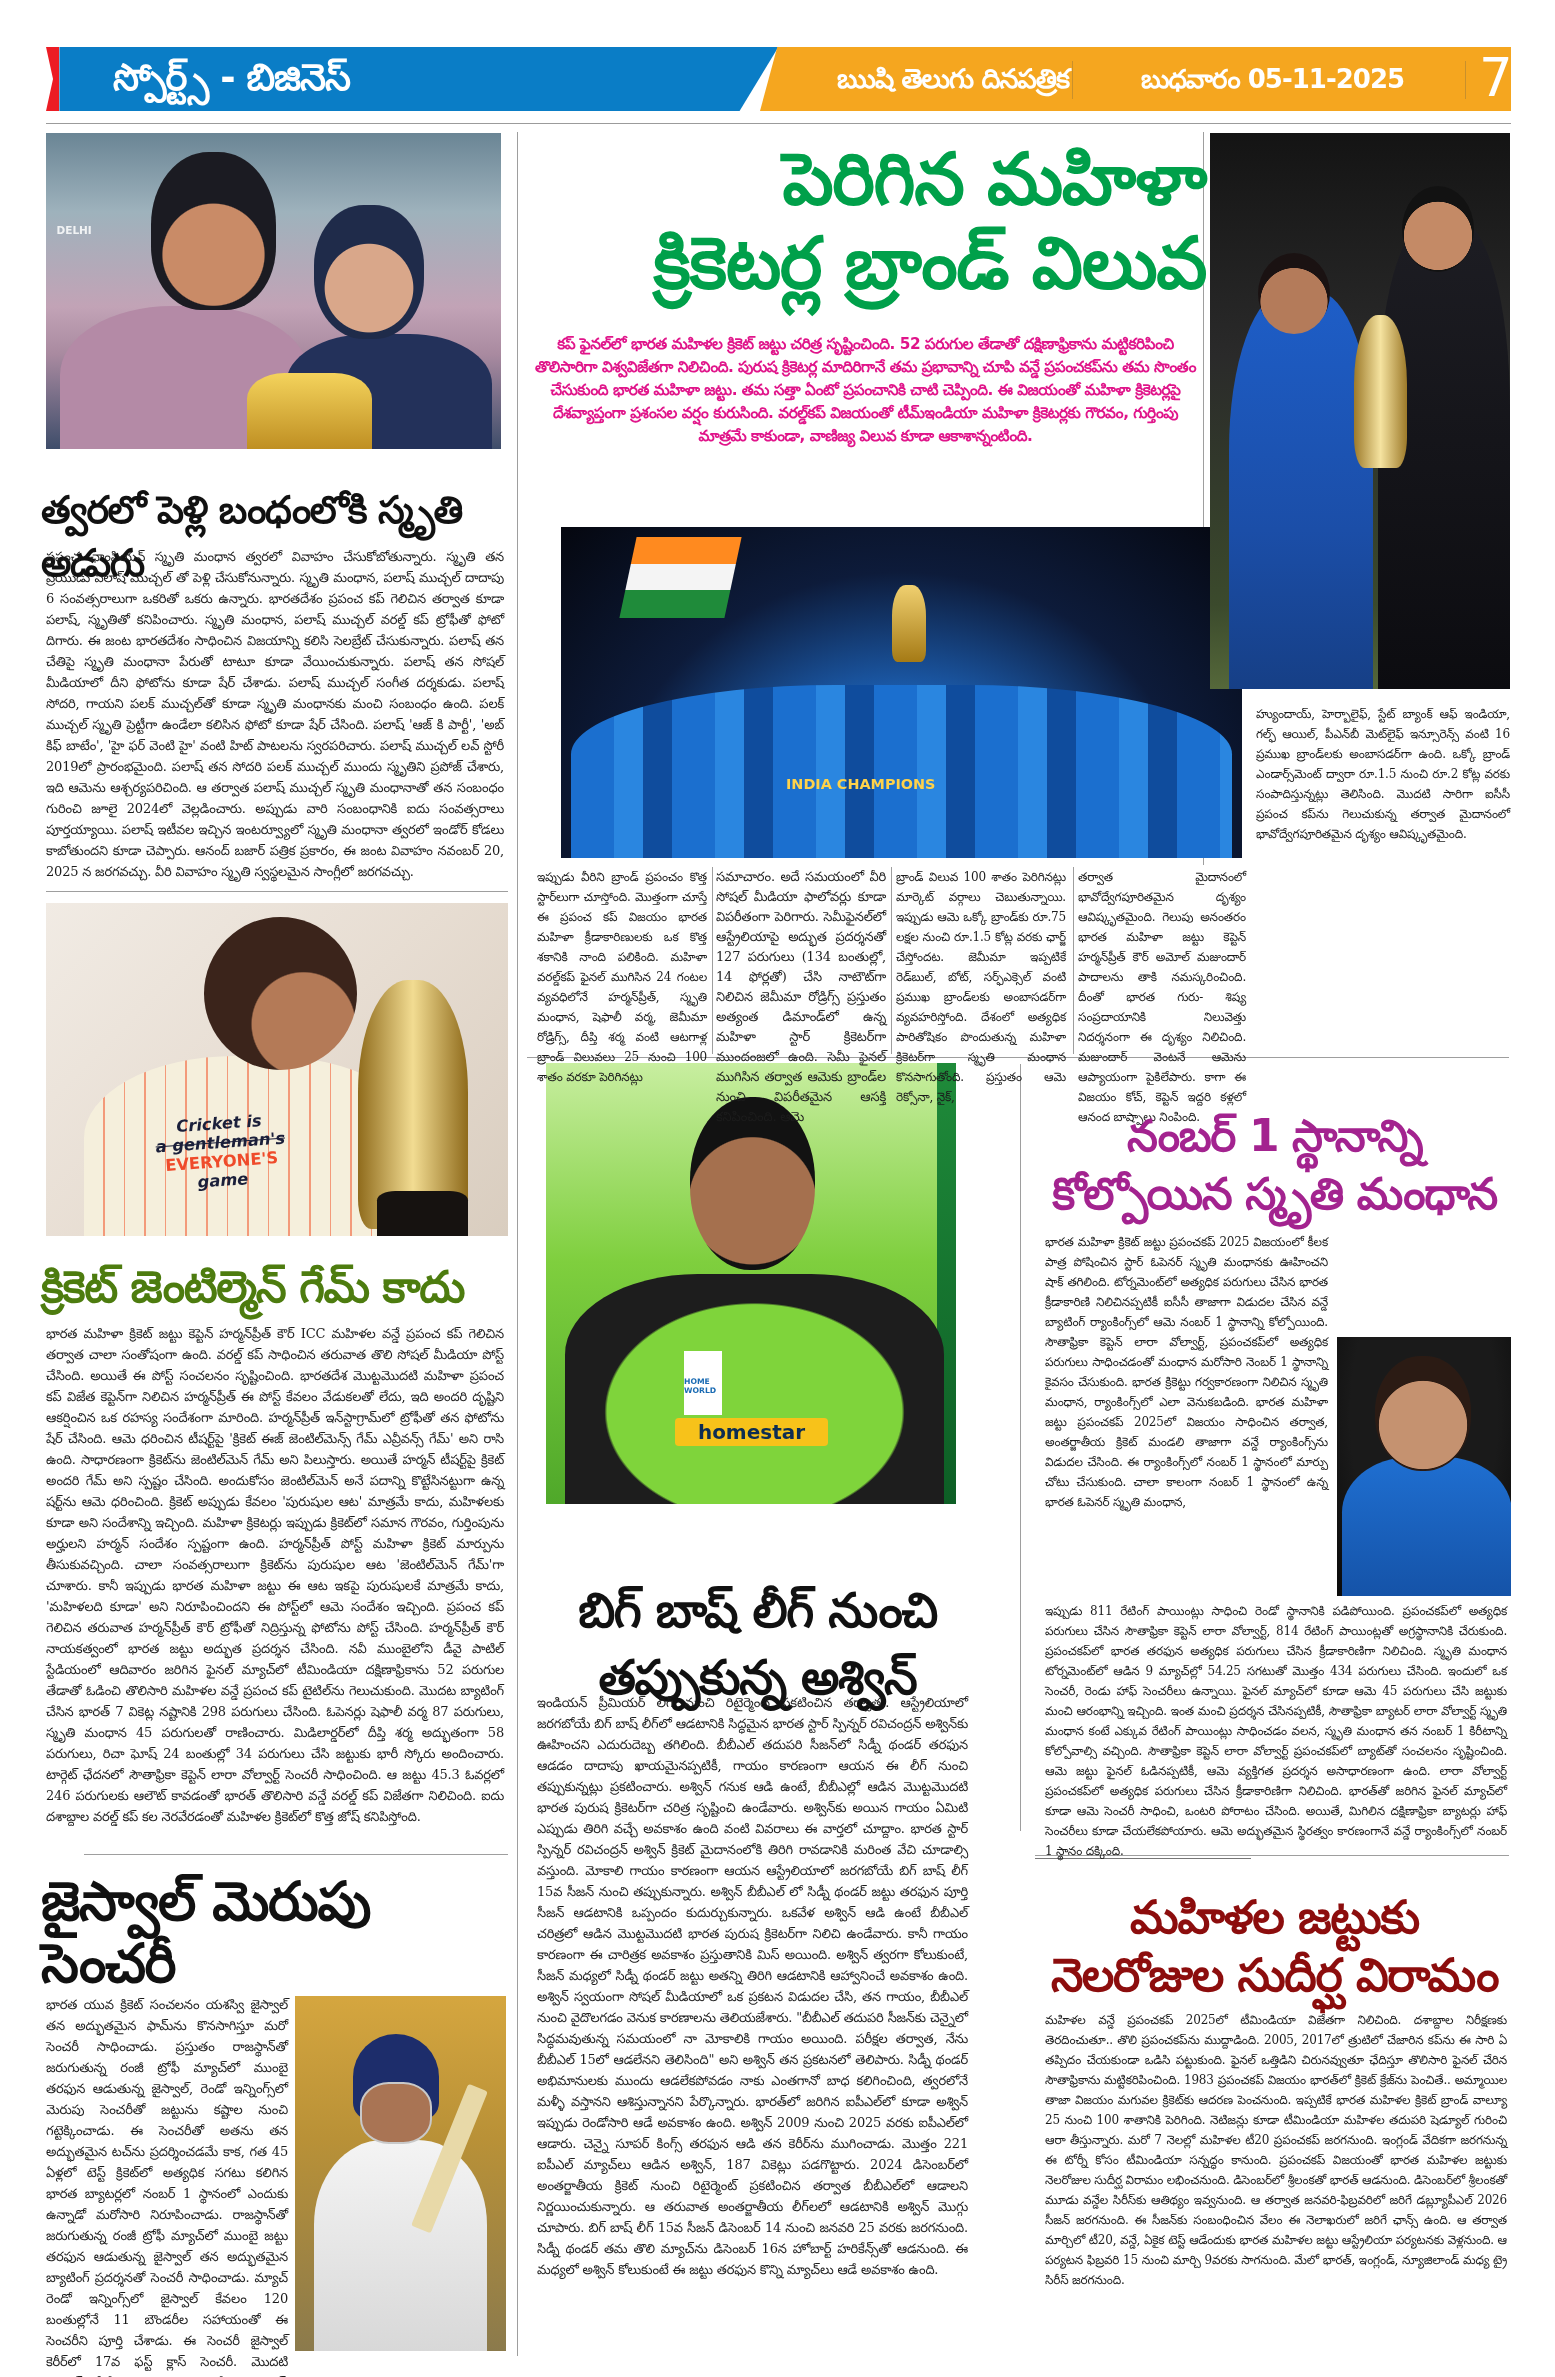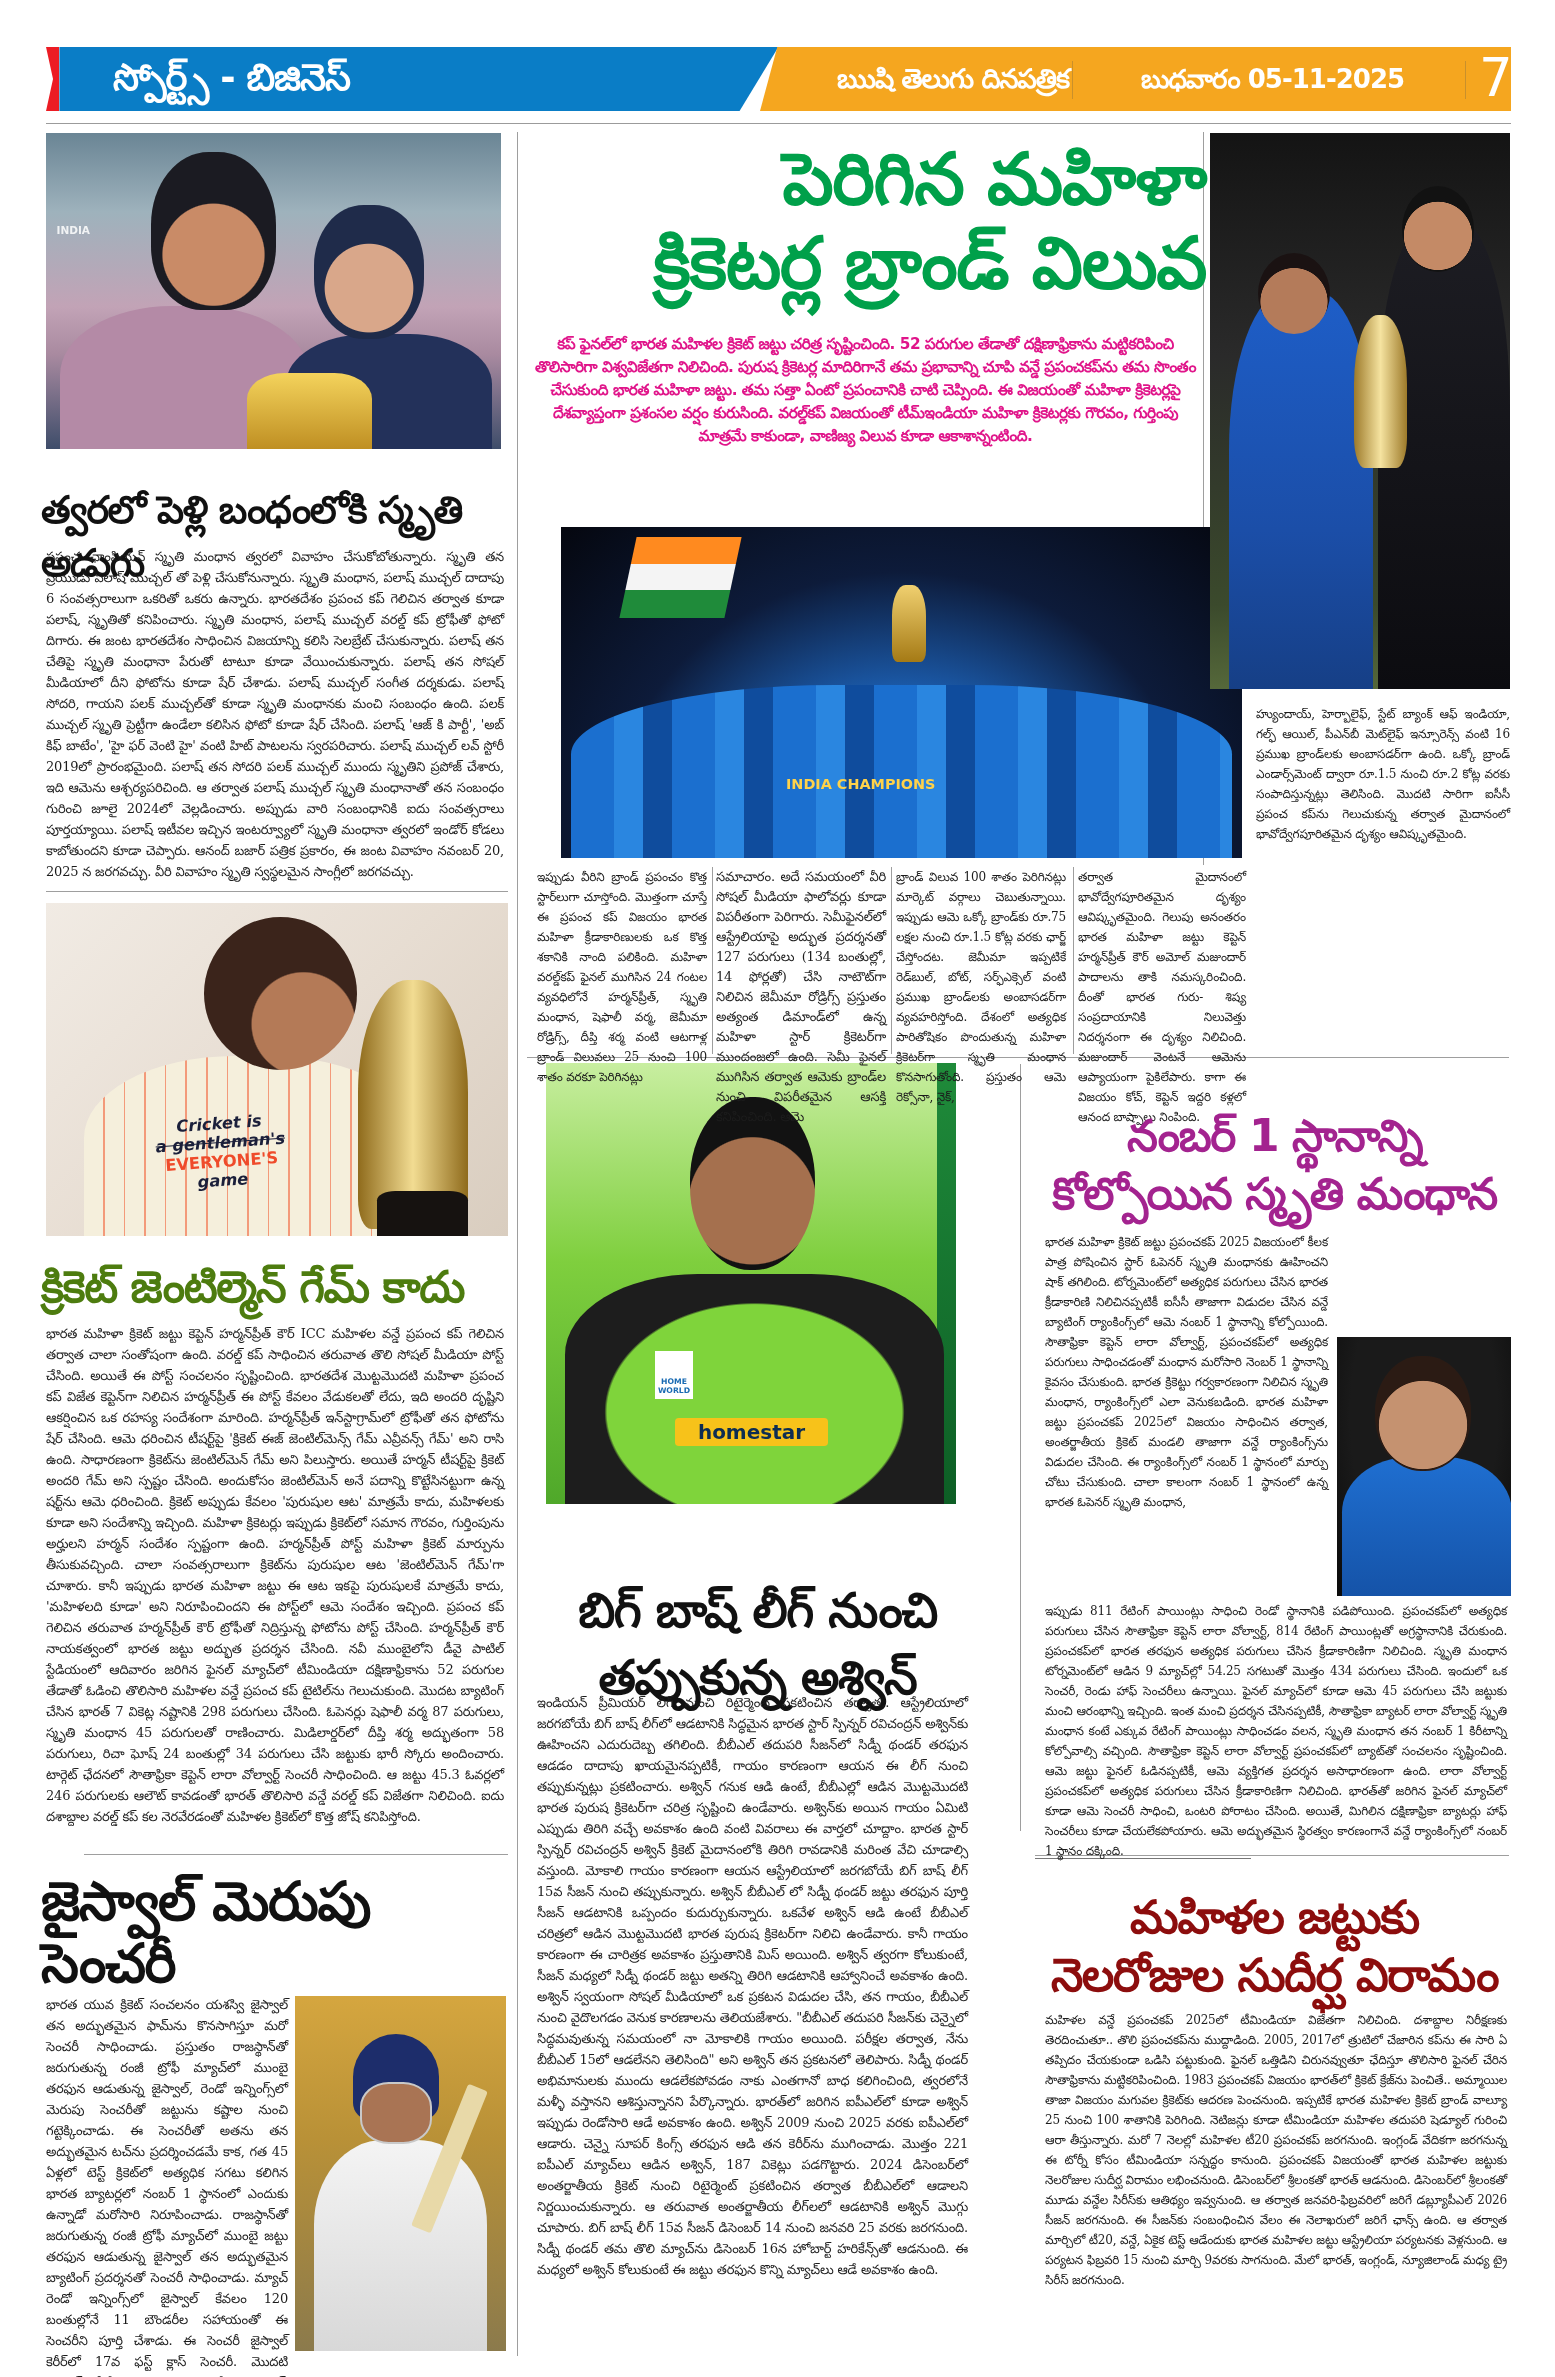--- a/index.html
+++ b/index.html
@@ -67,21 +67,21 @@
 
   .ph-ashwin { left: 546px; top: 1063px; width: 410px; height: 441px;
     background: linear-gradient(180deg, #c8eea0 0%, #7fcf3e 45%, #4fa82a 100%); }
   .ph-ashwin .stripe { position:absolute; right:0; top:0; width:19px; height:100%; background: linear-gradient(180deg,#1f8b3a,#0d5e25); }
   .ph-ashwin .body { position:absolute; left:19px; top:211px; width:379px; height:230px; border-radius: 35% 35% 0 0;
     background: radial-gradient(ellipse at 50% 60%, #7fd43b 0 55%, #1d1d1d 56%); }
   .ph-ashwin .head { position:absolute; left:144px; top:34px; width:125px; height:173px; border-radius: 48%;
     background: radial-gradient(circle at 50% 60%, #a5704e 0 52%, #121212 53%); }
   .ph-ashwin .sponsor { position:absolute; left:129px; top:355px; width:153px; height:28px; background:#f7c21a; border-radius:3.8px;
     color:#0d2d52; font: bold 20px "DejaVu Sans", sans-serif; text-align:center; line-height:28px; }
-  .ph-ashwin .hw { position:absolute; left:109px; top:288px; width:38px; height:48px; background:#fff; color:#1a6bb3; font: bold 7.7px "DejaVu Sans", sans-serif; text-align:center; padding-top:26px; box-sizing:border-box; }
+  .ph-ashwin .hw { position:absolute; left:138px; top:288px; width:38px; height:64px; background:#fff; color:#1a6bb3; font: bold 7.7px "DejaVu Sans", sans-serif; padding-top:26px; box-sizing:border-box; }
 
   .ph-smriti { left: 1337px; top: 1337px; width: 174px; height: 259px;
     background: radial-gradient(ellipse at 50% 30%, #1a1a1a 0 60%, #0a0a0a 100%); }
   .ph-smriti .head { position:absolute; left:38px; top:19px; width:96px; height:115px; border-radius:48%; background: radial-gradient(circle at 50% 60%, #c59270 0 52%, #2b1b14 53%); }
   .ph-smriti .jersey { position:absolute; left:4.8px; top:120px; width:170px; height:139px; border-radius: 40% 40% 0 0; background: linear-gradient(180deg,#1f6fd1,#1553a8); }
 
   .ph-jaiswal { left: 295px; top: 1996px; width: 211px; height: 355px;
     background: linear-gradient(180deg, #d5a63f 0%, #b99137 40%, #8b7a4c 100%); }
   .ph-jaiswal .helmet { position:absolute; left:58px; top:38px; width:86px; height:86px; border-radius: 50% 50% 20% 20%; background:#1d2d6b; }
   .ph-jaiswal .face { position:absolute; left:65px; top:86px; width:72px; height:62px; border-radius:40%; background:#a97454; border: 2.9px solid #c9c9c9; box-sizing:border-box; }
@@ -149,21 +149,21 @@
 <div class="hr" style="left:84px; top:1854px; width:424px;"></div>
 <div class="hr" style="left:1035px; top:1855px; width:474px;"></div>
 <div class="hr" style="left:1035px; top:1858px; width:216px; background:#777;"></div>
 
 <div class="photo ph-couple">
   <div class="p1b"></div>
     <div class="p1"></div>
     <div class="p2b"></div>
     <div class="p2"></div>
     <div class="trophy"></div>
-  <div class="delhi">INDIA</div>
+  <div class="delhi">DELHI</div>
 </div>
 
 <div class="photo ph-team">
   <div class="flag"></div>
   <div class="cup"></div>
   <div class="crowd"></div>
   <div class="label">INDIA CHAMPIONS</div>
 </div>
 
 <div class="photo ph-trophy">

